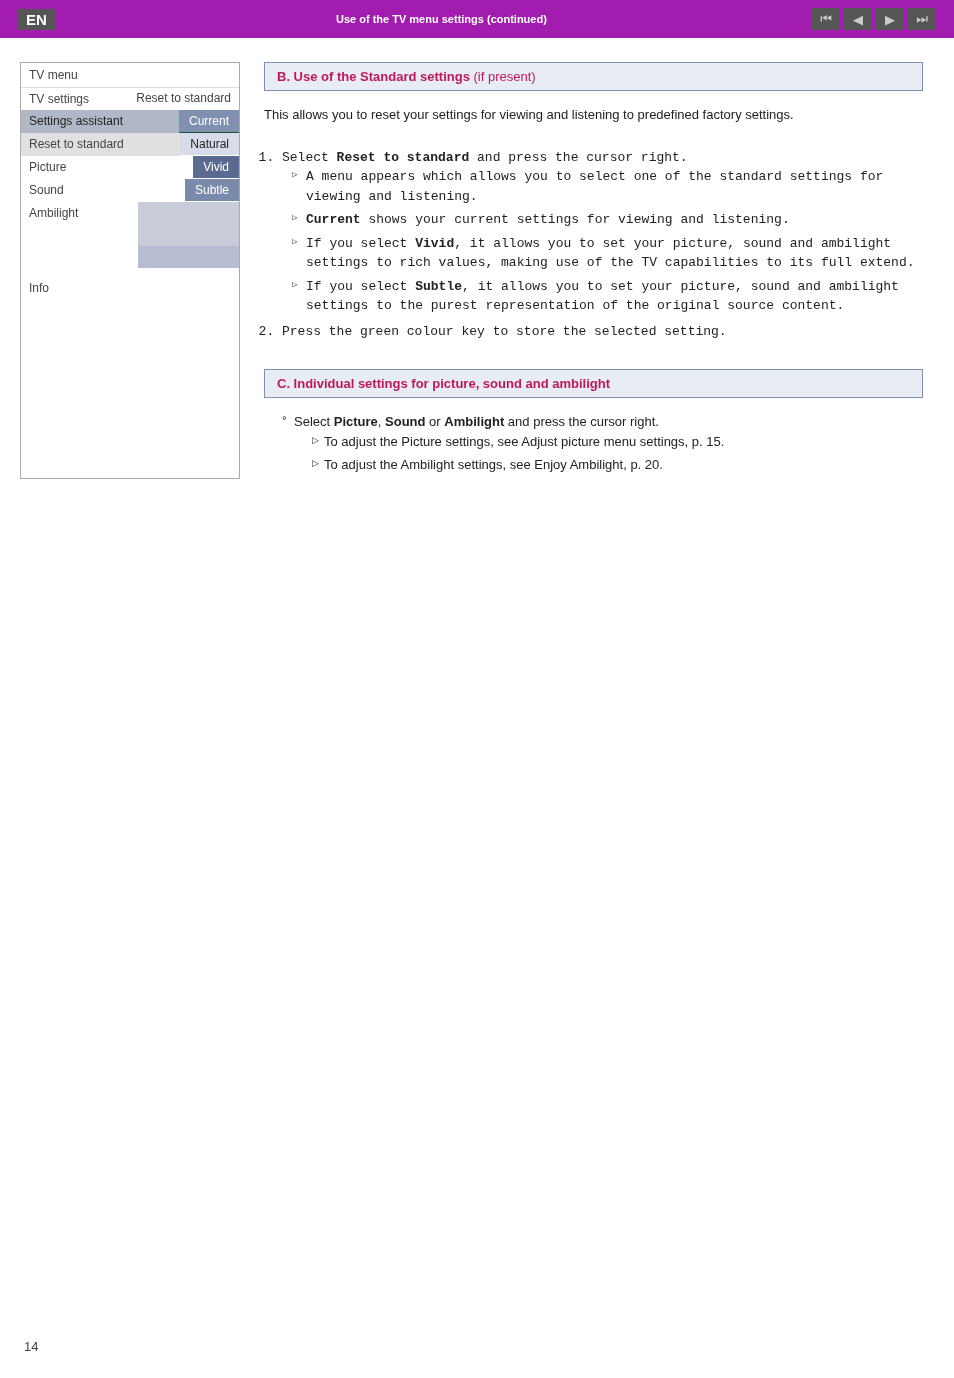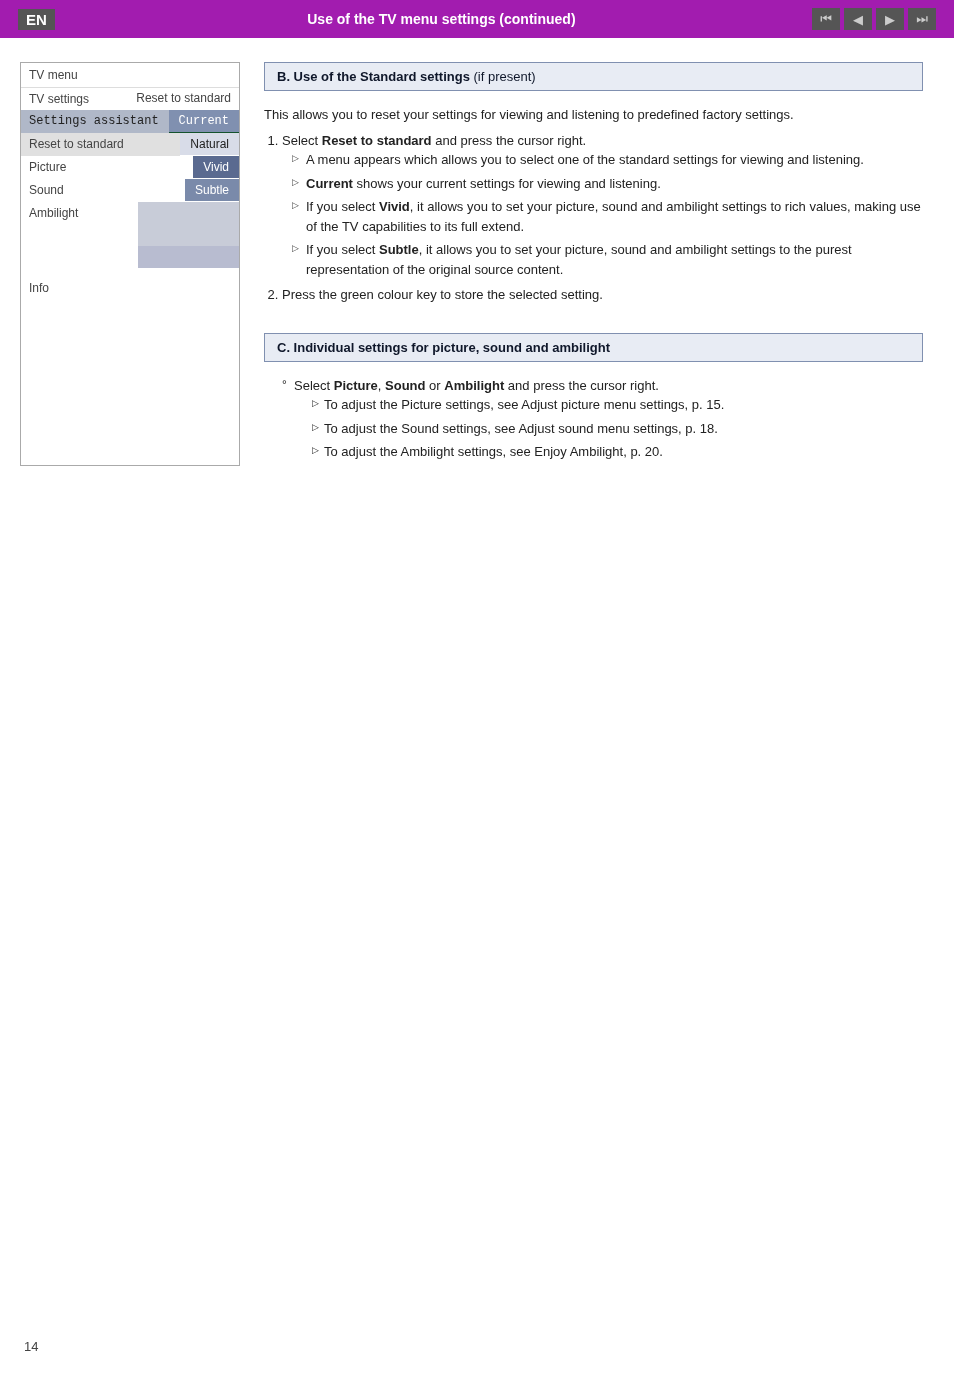--- a/index.html
+++ b/index.html
@@ -24,21 +24,21 @@
     }
     .lang-badge {
       background: #555;
       color: #fff;
       font-weight: bold;
       font-size: 15px;
       padding: 2px 8px;
       margin-right: 16px;
     }
     .header-title {
-      font-size: 14px;
+      font-size: 11px;
       font-weight: bold;
       color: #fff;
       flex: 1;
       text-align: center;
     }
     .nav-controls {
       display: flex;
       gap: 4px;
       align-items: center;
       margin-left: auto;
@@ -140,44 +140,45 @@
     
     .section-box {
       border: 1px solid #8090b0;
       background: #e8ecf4;
       padding: 6px 12px;
       margin-bottom: 14px;
     }
     .section-title {
       font-weight: bold;
       font-size: 13px;
-      color: #0f172a;
+      color: #be185d;
     }
     .section-title-normal {
       font-weight: normal;
     }
 
     .section-desc {
-      margin: 10px 0 6px 0;
+      margin: 10px 0 23px 0;
       font-size: 13px;
       line-height: 1.5;
       color: #222;
     }
 
     .instructions {
       padding-left: 0;
       font-size: 13px;
       line-height: 1.5;
       color: #222;
     }
     .instructions ol {
       margin-left: 18px;
     }
     .instructions li {
       margin-bottom: 6px;
+      font-family: Liberation Mono, monospace;
     }
     .instructions ul {
       list-style: none;
       margin-left: 10px;
     }
     .instructions ul li {
       padding-left: 14px;
       position: relative;
       margin-bottom: 4px;
     }
@@ -253,21 +254,21 @@
 
   <div class="tv-menu-panel">
     <div class="tv-menu-title">TV menu</div>
     <div class="tv-menu-items">
 
       <div class="tv-menu-row">
         <div class="tv-menu-item">TV settings</div>
         <div class="tv-submenu-label">Reset to standard</div>
       </div>
 
-      <div class="tv-menu-row" style="background:#14532d;font-family:Liberation Mono, monospace;">
+      <div class="tv-menu-row" style="background:#14532d;">
         <div class="tv-menu-item highlighted">Settings assistant</div>
         <div class="submenu-option active">Current</div>
       </div>
 
       <div class="tv-menu-row">
         <div class="tv-menu-item selected-row">Reset to standard</div>
         <div class="submenu-option">Natural</div>
       </div>
 
       <div class="tv-menu-row">
@@ -328,21 +329,20 @@
         <strong>C. Individual settings for picture, sound and ambilight</strong>
       </div>
     </div>
 
     <div class="section-c-content">
       <ul>
         <li>
           Select <strong>Picture</strong>, <strong>Sound</strong> or <strong>Ambilight</strong> and press the cursor right.
           <ul>
             <li>To adjust the Picture settings, see Adjust picture menu settings, p. 15.</li>
-            <li>To adjust the Sound settings, see Adjust sound menu settings, p. 18.</li>
             <li>To adjust the Ambilight settings, see Enjoy Ambilight, p. 20.</li>
           </ul>
         </li>
       </ul>
     </div>
 
   </div>
 </div>
 
 <div class="page-number">14</div>

